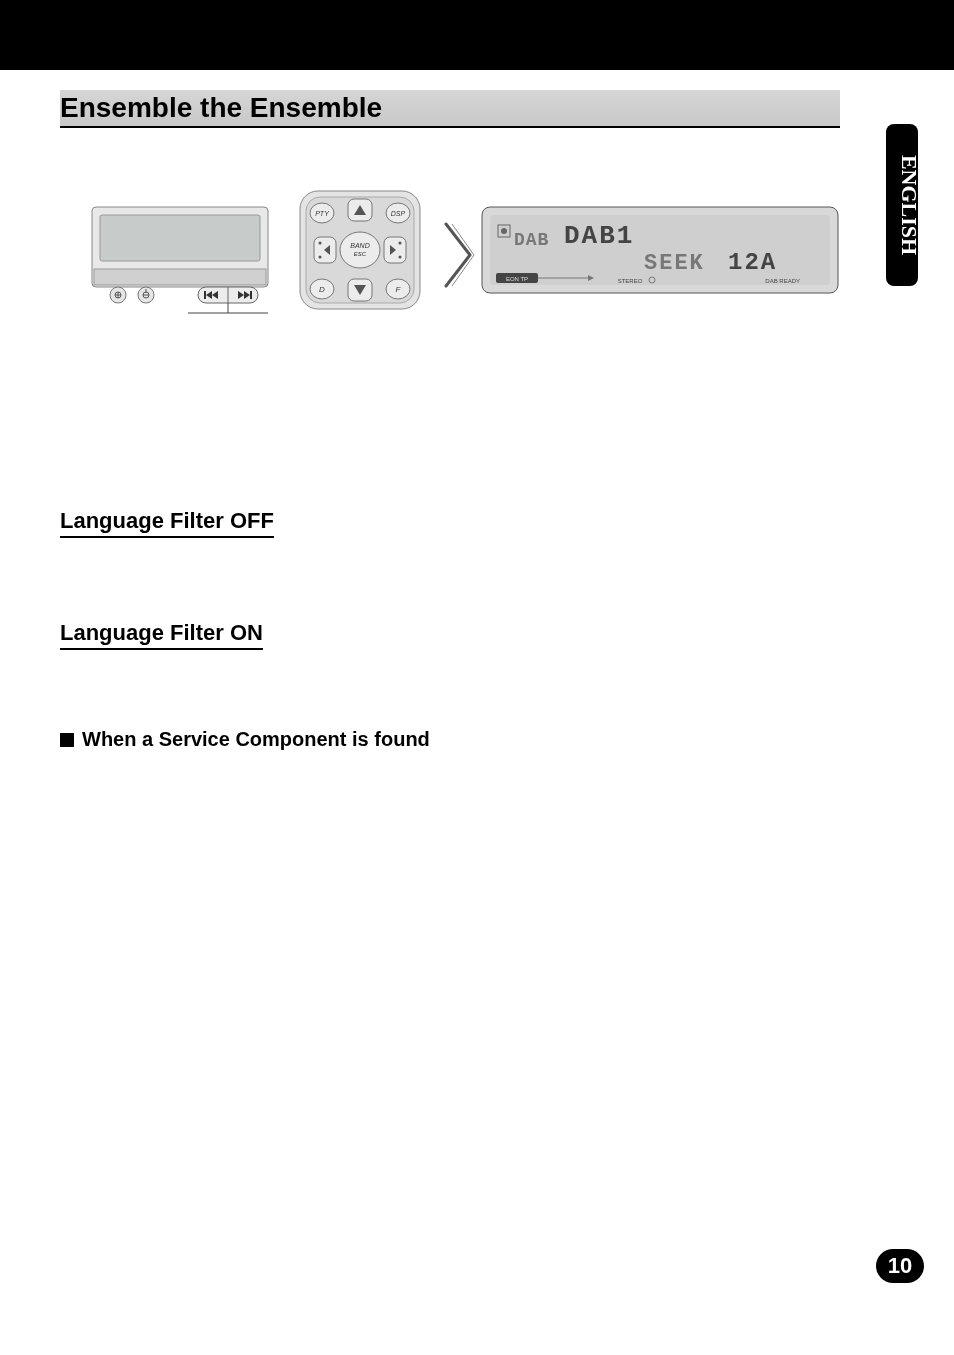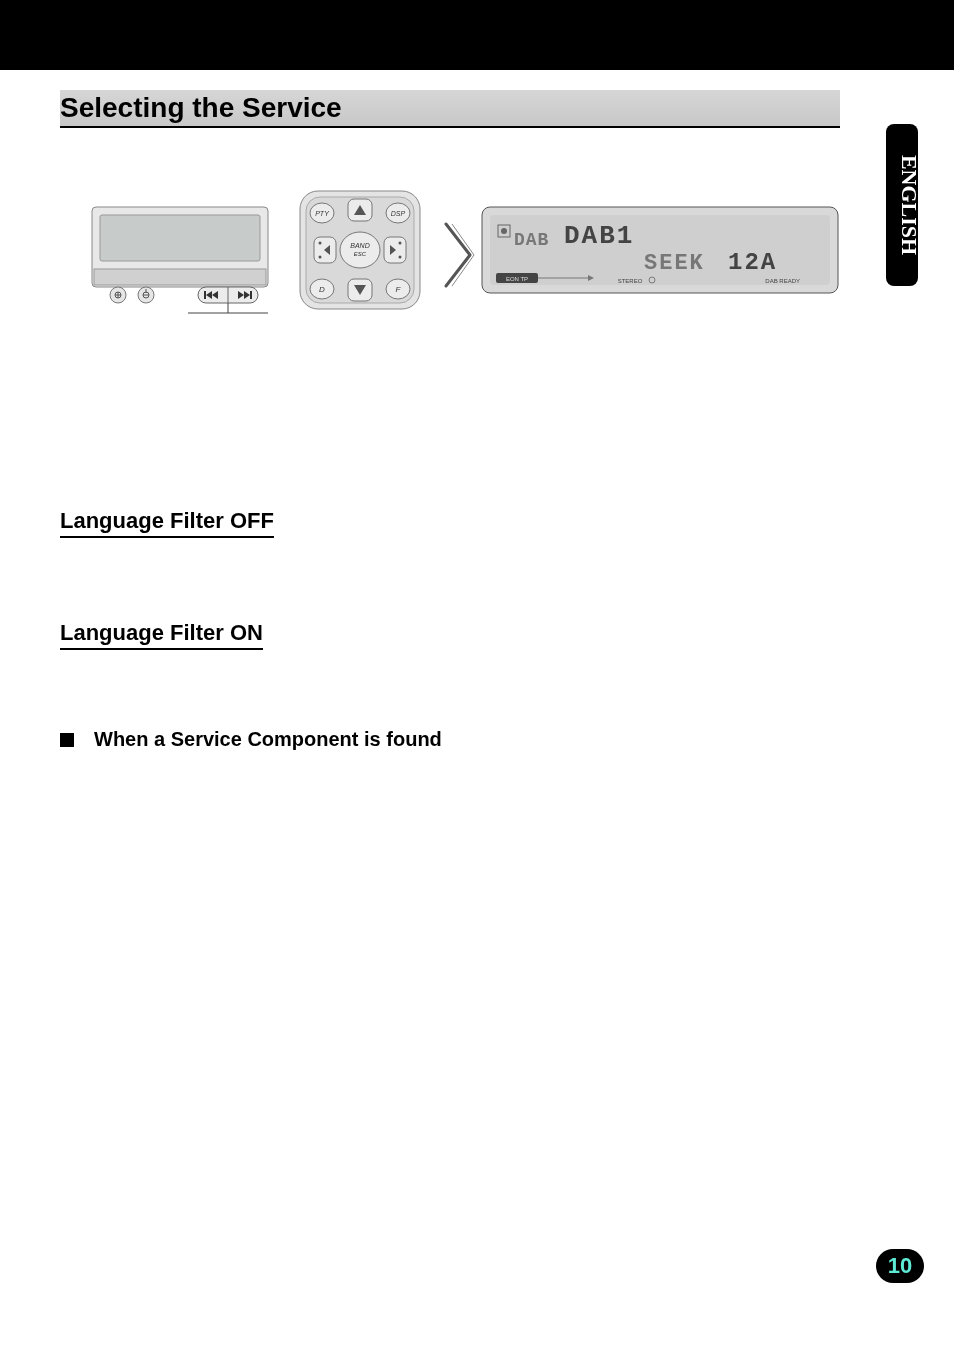--- a/index.html
+++ b/index.html
@@ -8,27 +8,27 @@
   .top-black-bar { position: absolute; top: 0; left: 0; width: 954px; height: 70px; background: #000; }
   .content { position: absolute; top: 90px; left: 60px; width: 780px; }
   .section-header { position: relative; }
   .section-header-bg { position: absolute; top: 0; left: 0; width: 780px; height: 36px; background: linear-gradient(to bottom, #d6d6d6 0%, #c8c8c8 100%); }
   .section-header-text { position: relative; font-size: 28px; font-weight: bold; padding: 2px 0 0 0; z-index: 2; }
   .section-header-underline { position: absolute; top: 36px; left: 0; width: 780px; height: 2px; background: #000; }
   .figures { position: absolute; top: 185px; left: 60px; width: 780px; height: 140px; }
   .fig { position: absolute; }
   .subheads { position: absolute; left: 60px; }
   .subhead { font-size: 22px; font-weight: bold; border-bottom: 2px solid #000; display: inline-block; padding-bottom: 2px; }
-  .bullet-row { display: flex; align-items: center; gap: 20px; }
+  .bullet-row { display: flex; align-items: center; gap: 8px; }
   .bullet { width: 14px; height: 14px; background: #000; }
   .bullet-text { font-size: 20px; font-weight: bold; }
   .side-tab { position: absolute; top: 120px; right: 32px; width: 40px; height: 170px; }
   .side-tab svg { display: block; }
   .page-num-badge { position: absolute; bottom: 72px; right: 30px; width: 48px; height: 34px; background: #000; border-radius: 17px; display: flex; align-items: center; justify-content: center; }
-  .page-num-badge span { color: #5eead4; font-weight: bold; font-size: 22px; }
+  .page-num-badge span { color: #ffffff; font-weight: bold; font-size: 22px; }
   
   .lcd-frame { stroke: #555; fill: #d9d9d9; }
   .lcd-inner { fill: #cfcfcf; }
   .lcd-text-big { font-family: "Courier New", monospace; font-weight: bold; letter-spacing: 2px; fill: #444; }
   .lcd-text-small { font-family: Arial, sans-serif; font-size: 6px; fill: #444; }
 </style>
 </head>
 <body>
 
 <div class="page">
@@ -39,21 +39,21 @@
     <svg width="40" height="170" viewBox="0 0 40 170">
       <rect x="4" y="4" width="32" height="162" rx="8" ry="8" fill="#000"></rect>
       <text x="20" y="85" text-anchor="middle" fill="#fff" font-family="Georgia, 'Times New Roman', serif" font-size="22" font-weight="bold" transform="rotate(90 20 85)">ENGLISH</text>
     </svg>
   </div>
 
   <div class="content">
     <div class="section-header">
       <div class="section-header-bg"></div>
       <div class="section-header-underline"></div>
-      <div class="section-header-text">Selecting the Service</div>
+      <div class="section-header-text">Ensemble the Ensemble</div>
     </div>
   </div>
 
   <div class="figures">
 
     <svg class="fig" style="left:30px; top:20px;" width="180" height="110" viewBox="0 0 180 110">
       <rect x="2" y="2" width="176" height="80" rx="4" fill="#e8e8e8" stroke="#888"></rect>
       <rect x="10" y="10" width="160" height="46" rx="2" fill="#c7cbc9" stroke="#999"></rect>
       <rect x="4" y="64" width="172" height="16" fill="#d0d0d0" stroke="#999"></rect>
 

